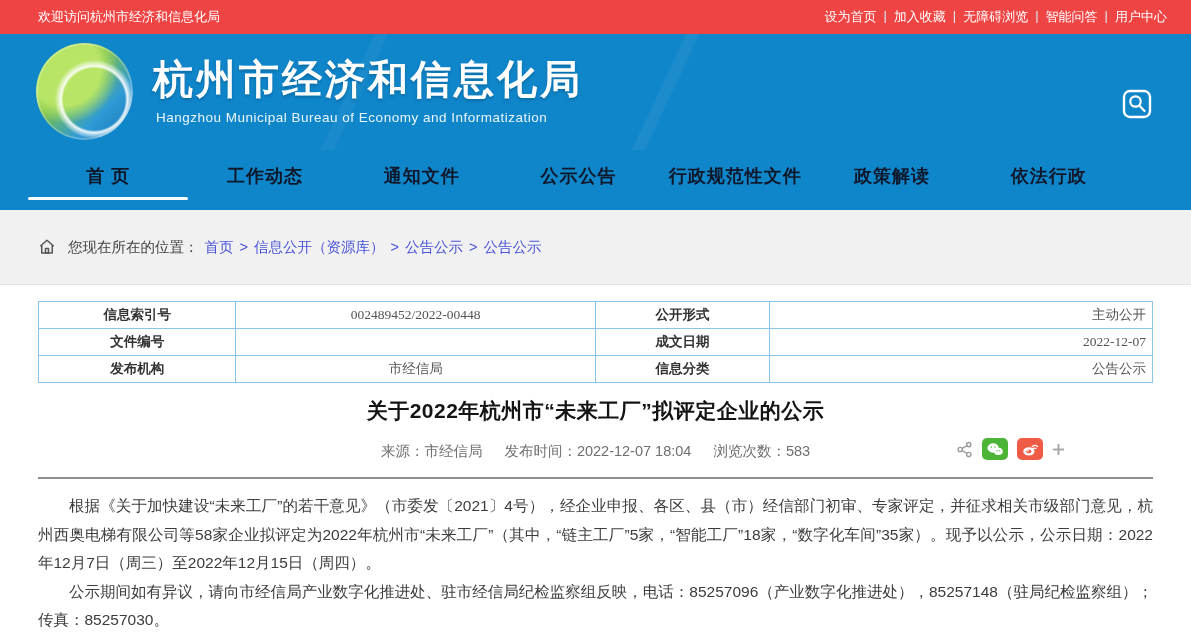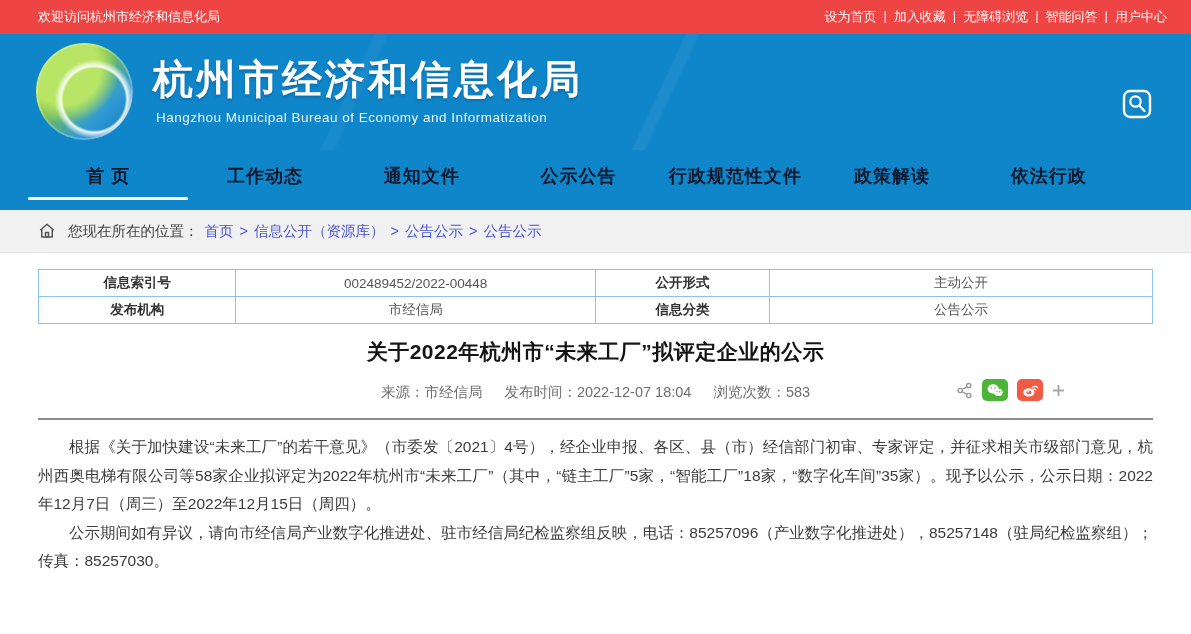--- a/index.html
+++ b/index.html
@@ -58,35 +58,35 @@
     color:#0f172a;font-size:18px;font-weight:bold;text-decoration:none;letter-spacing:1px;
     padding-bottom:8px;
   }
   .nav-item.active::after{
     content:"";position:absolute;left:50%;transform:translateX(-50%);bottom:10px;
     width:160px;height:3px;background:#fff;border-radius:2px;
   }
   
   .breadcrumb{
     background:#f1f1f1;height:42px;display:flex;align-items:center;gap:6px;
-    padding:0 38px;font-size:14.5px;color:#444;border-bottom:1px solid #e2e2e2;
+    padding:16px 38px;font-size:14.5px;color:#444;border-bottom:1px solid #e2e2e2;
   }
   .breadcrumb .home-ic{display:flex;align-items:center;margin-right:6px;}
   .breadcrumb a{color:#4a54d6;text-decoration:none;}
   .breadcrumb .bc-sep{color:#4a54d6;}
   
   .content{padding:0 38px;}
-  .info-table{width:100%;border-collapse:collapse;margin-top:16px;font-size:13.5px;}
+  .info-table{width:100%;border-collapse:collapse;margin-top:16px;font-size:13.5px;font-family:Liberation Serif, serif;}
   .info-table td{
     border:1px solid #8ac4ec;height:24px;text-align:center;padding:1px 6px;background:#fff;
   }
   .info-table td.lbl{color:#333;font-weight:bold;width:17%;}
   .info-table td.val1{color:#555;width:31%;}
   .info-table td.lbl2{color:#333;font-weight:bold;width:15%;}
-  .info-table td.val2{color:#555;width:33%;}
+  .info-table td.val2{color:#555;width:33%;text-align:right;}
   .article-title{
     text-align:center;font-size:21px;font-weight:bold;color:#141414;margin-top:14px;letter-spacing:.5px;
   }
   .meta-row{position:relative;margin-top:17px;height:24px;}
   .meta-center{
     display:flex;justify-content:center;gap:22px;color:#6f6f6f;font-size:14.5px;align-items:center;
   }
   .share-group{position:absolute;right:88px;top:-4px;display:flex;align-items:center;gap:9px;}
   .badge{
     width:26px;height:22px;border-radius:5px;display:flex;align-items:center;justify-content:center;cursor:pointer;
@@ -165,20 +165,26 @@
 
   <table class="info-table">
     <tbody>
       <tr>
         <td class="lbl">信息索引号</td>
         <td class="val1">002489452/2022-00448</td>
         <td class="lbl2">公开形式</td>
         <td class="val2">主动公开</td>
       </tr>
       <tr>
+        <td class="lbl">文件编号</td>
+        <td class="val1"></td>
+        <td class="lbl2">成文日期</td>
+        <td class="val2">2022-12-07</td>
+      </tr>
+      <tr>
         <td class="lbl">发布机构</td>
         <td class="val1">市经信局</td>
         <td class="lbl2">信息分类</td>
         <td class="val2">公告公示</td>
       </tr>
     </tbody>
   </table>
 
   <div class="article-title">关于2022年杭州市“未来工厂”拟评定企业的公示</div>
 

